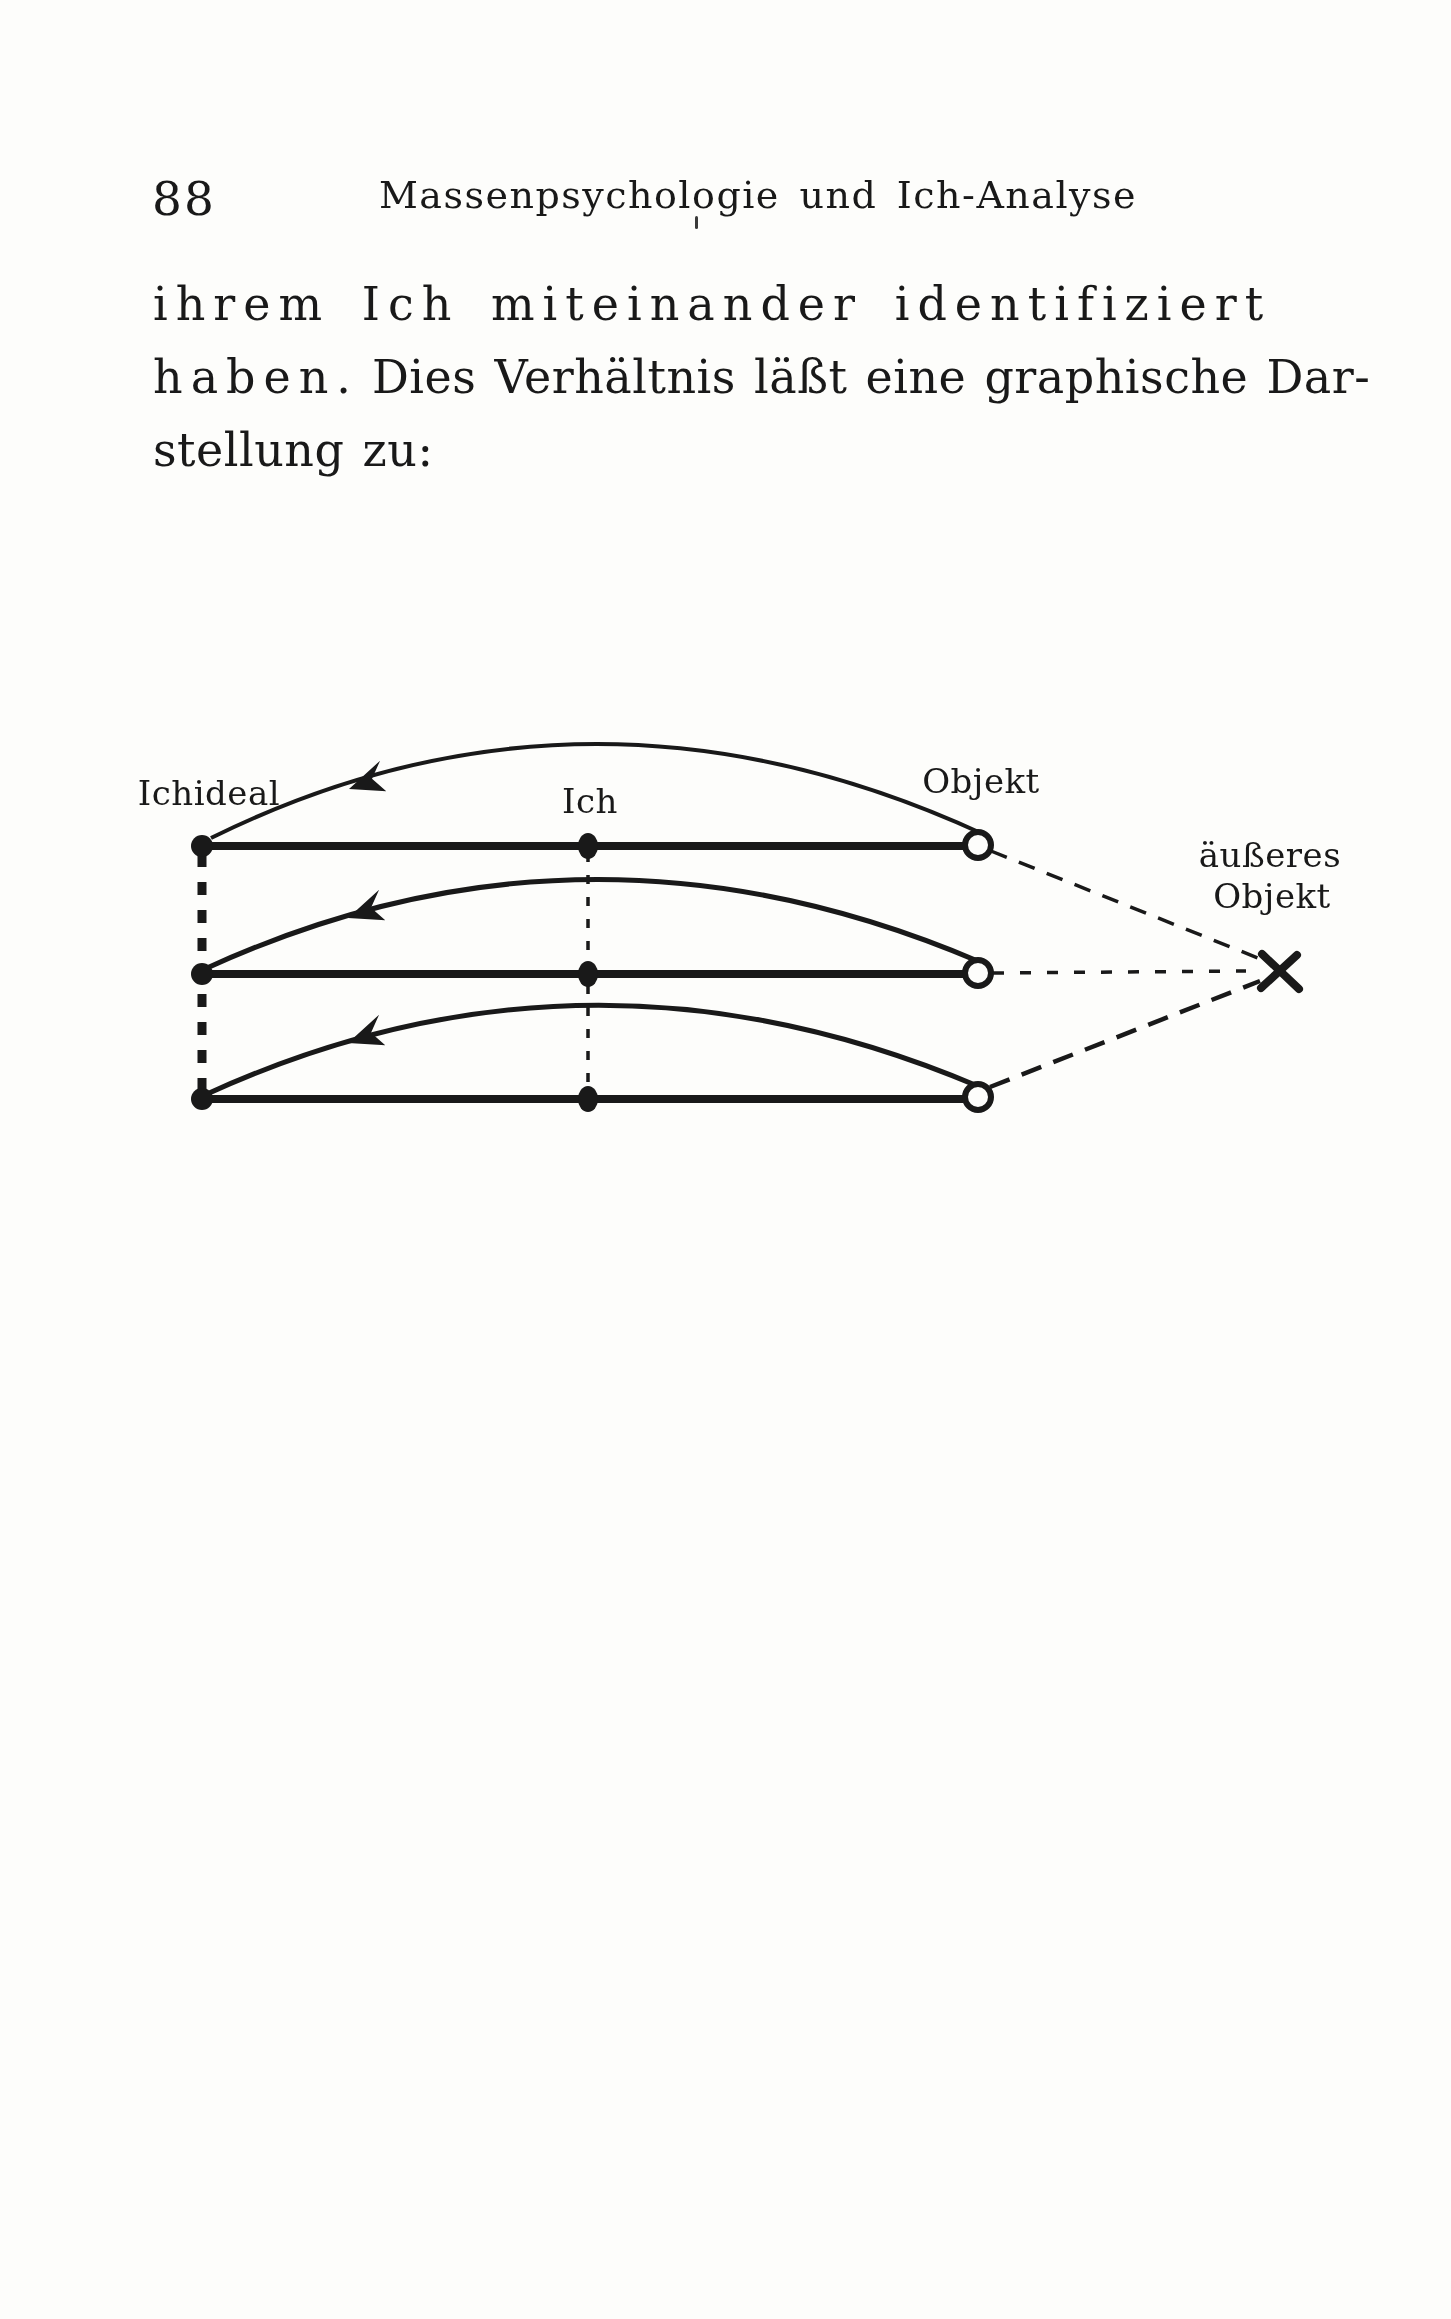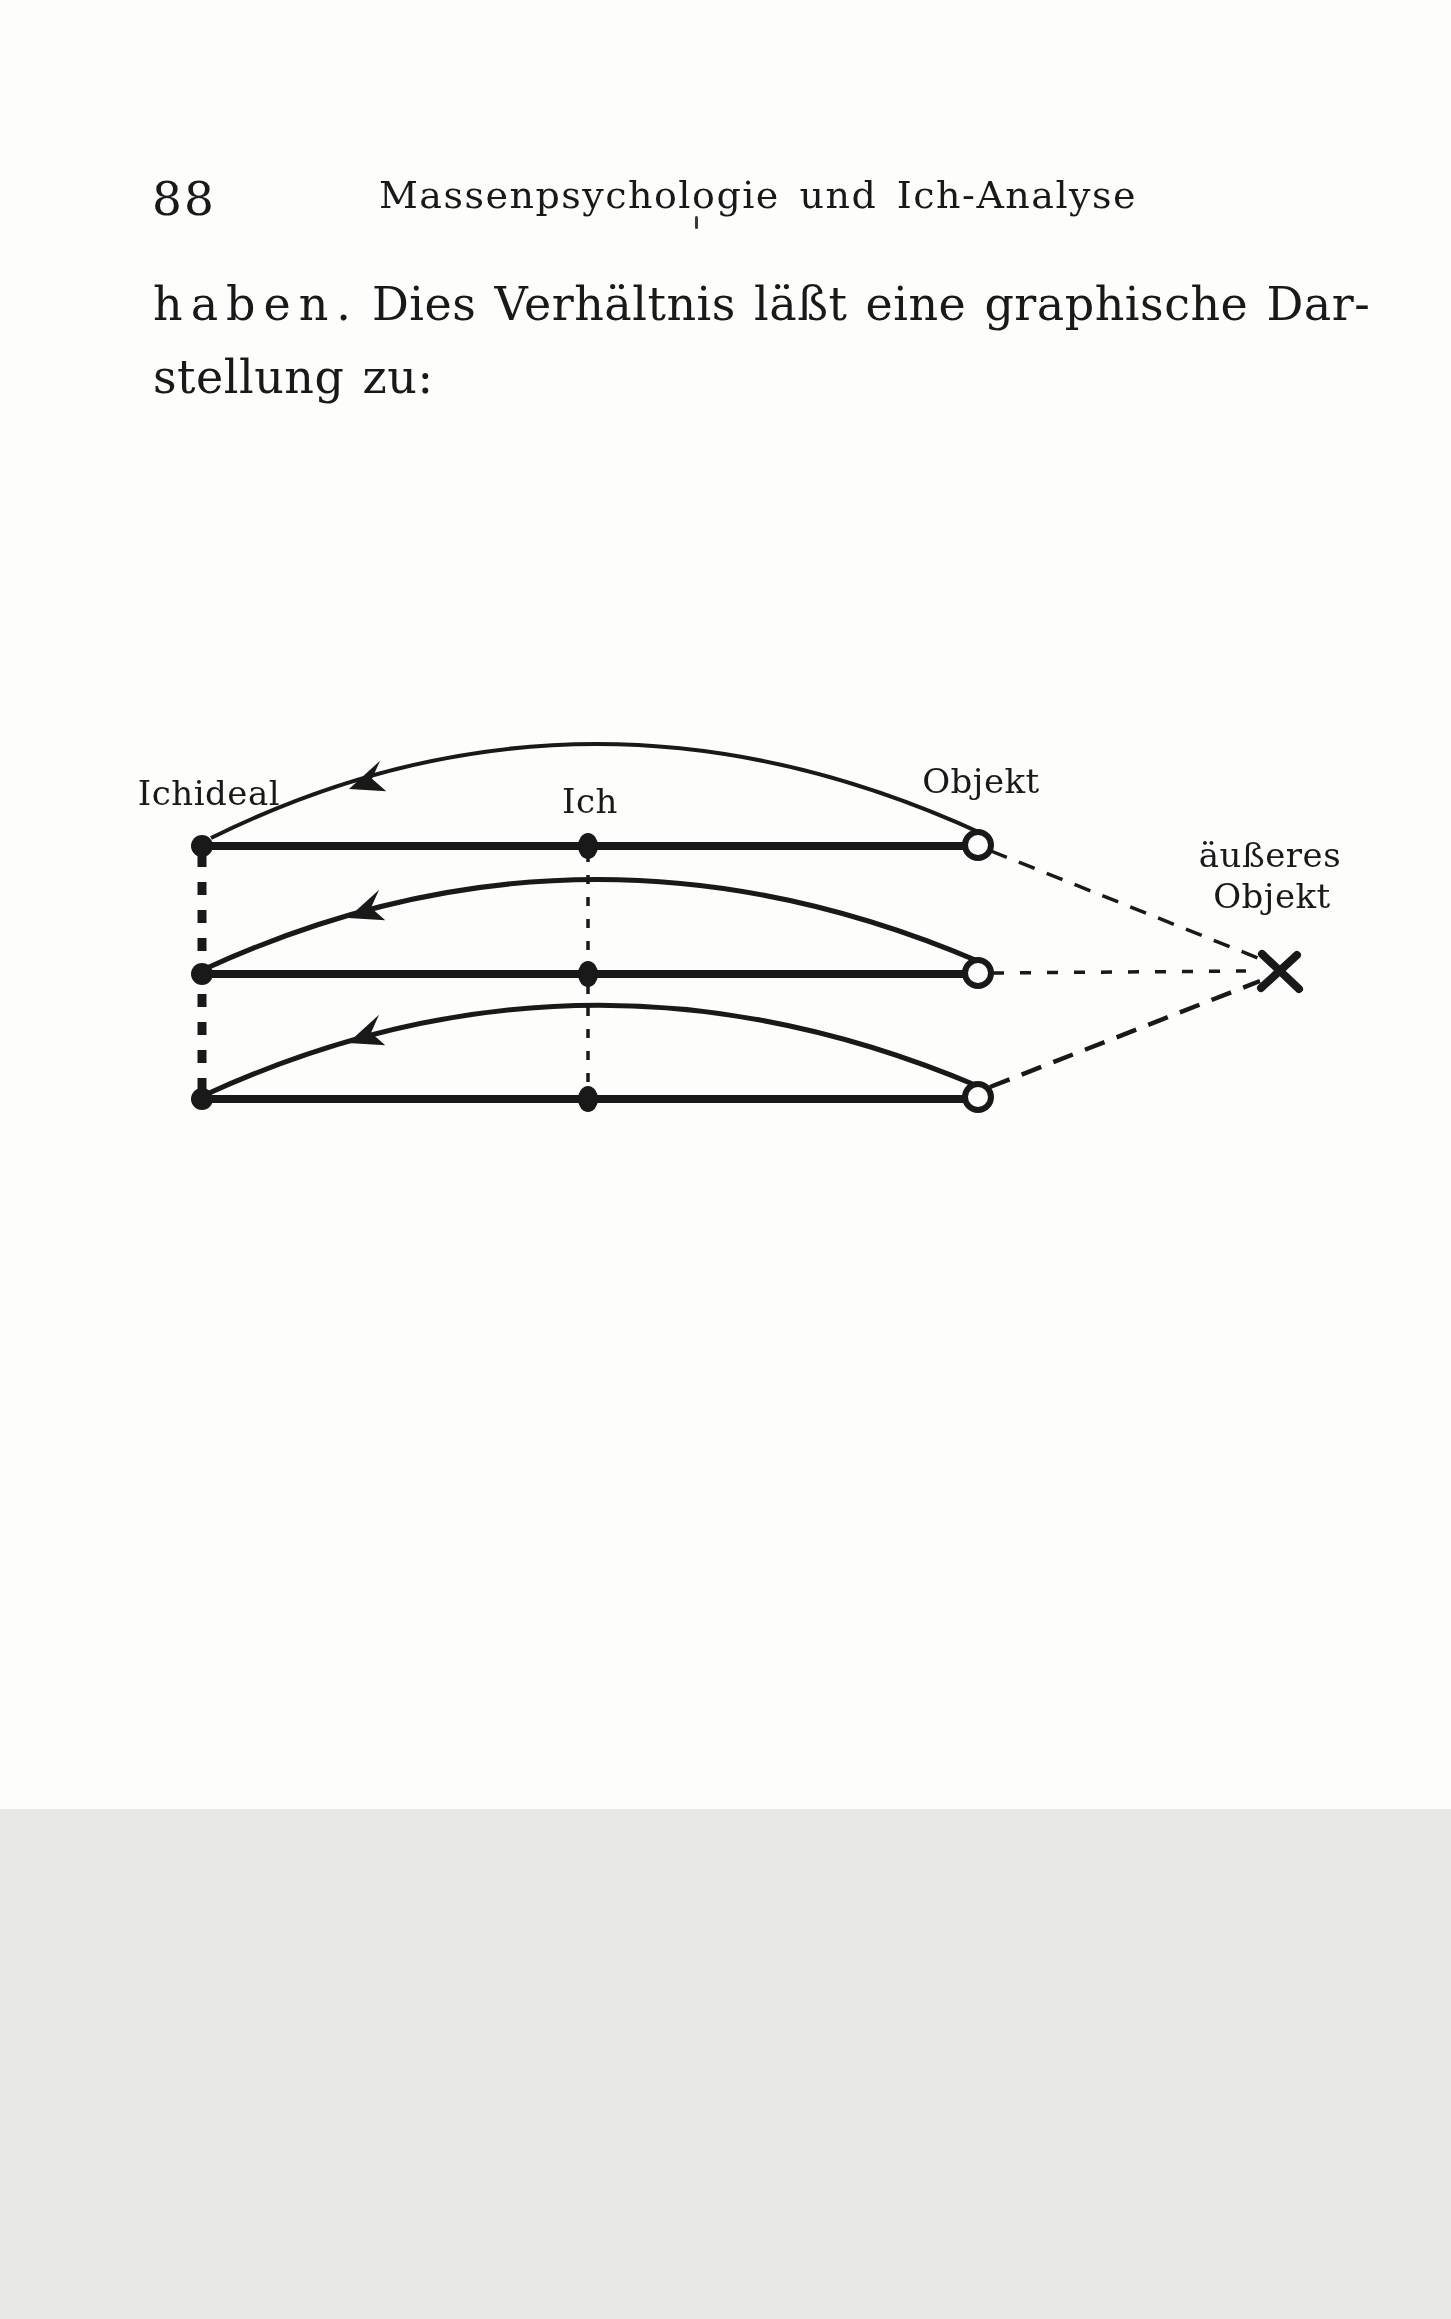--- a/index.html
+++ b/index.html
@@ -1,19 +1,19 @@
 <!DOCTYPE html>
 <html><head>
 <meta charset="utf-8">
 <style>
   html, body { margin: 0; padding: 0; background: #e8e8e4; }
   .page {
     position: relative;
     width: 1451px;
-    height: 1809px;
+    height: 2319px;
     background: #fdfdfb;
     font-family: "DejaVu Serif", "Liberation Serif", serif;
     color: #191919;
     overflow: hidden;
     margin: 0 auto;
   }
   
   .page-number {
     position: absolute;
     left: 152px;
@@ -77,20 +77,21 @@
 </head>
 <body>
 
 <div class="page">
 
   <div class="page-number">88</div>
   <div class="running-title">Massenpsychologie und Ich-Analyse</div>
   <div class="ink-speck"></div>
 
   <div class="body-text">
+    <div class="line"><span class="sp">ihrem Ich miteinander identifiziert</span></div>
     <div class="line"><span class="sp">haben.</span><span class="nrm after-gap">Dies Verhältnis läßt eine graphische Dar-</span></div>
     <div class="line"><span class="nrm">stellung zu:</span></div>
   </div>
 
   <svg class="diagram-svg" viewBox="0 0 1451 2319" xmlns="http://www.w3.org/2000/svg">
 
     <g stroke="#191919" stroke-width="8">
       <line x1="206" y1="846" x2="963" y2="846"></line>
       <line x1="206" y1="974" x2="963" y2="974"></line>
       <line x1="206" y1="1099" x2="963" y2="1099"></line>

